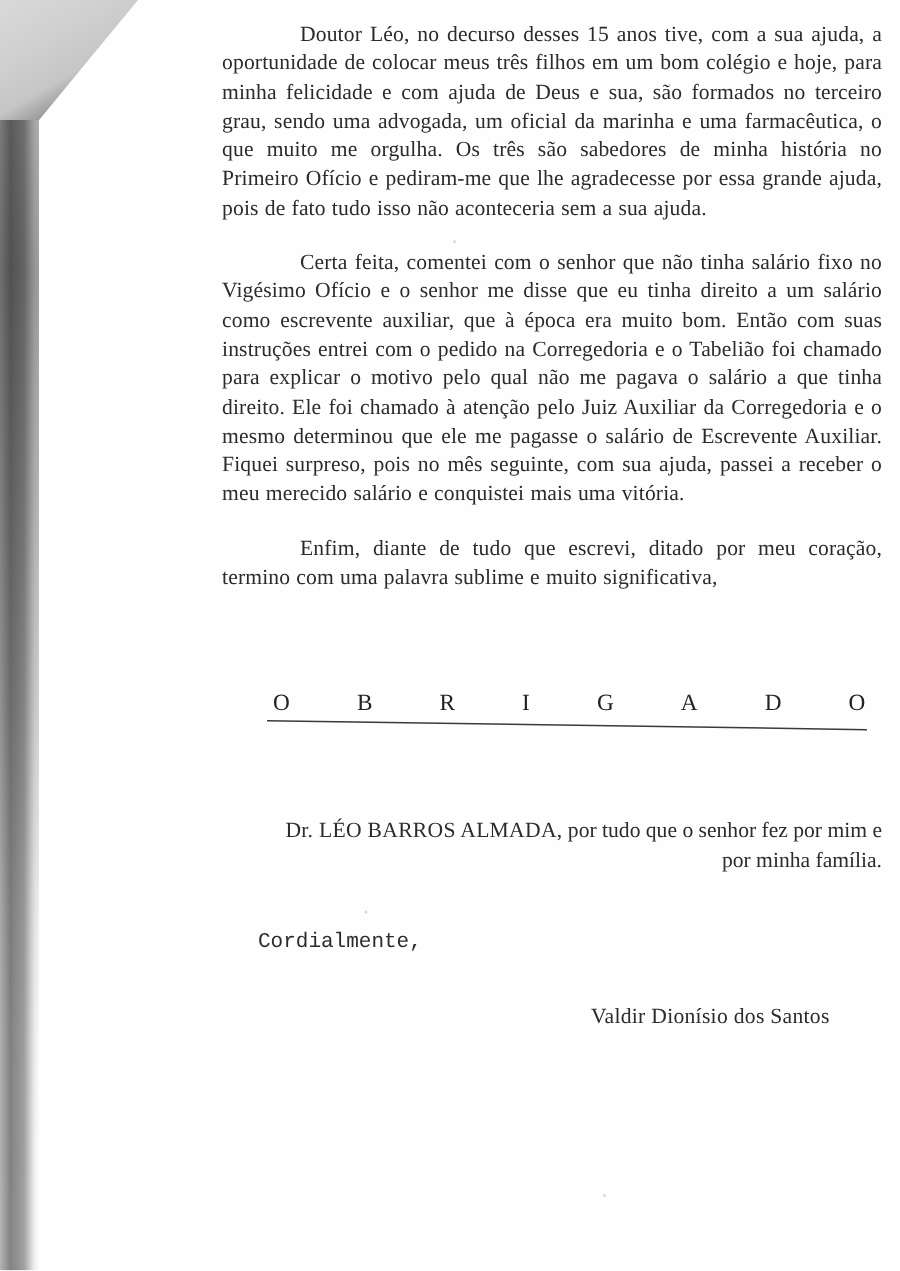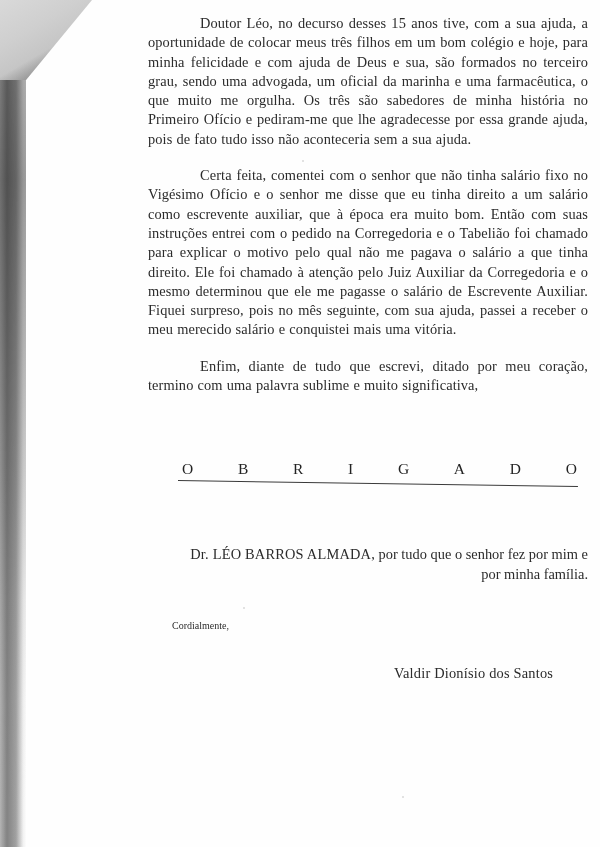--- a/index.html
+++ b/index.html
@@ -139,21 +139,22 @@
     text-align: right;
     font-size: 14.4px;
     line-height: 20px;
   }
   p.closing .honorific {
     letter-spacing: .2px;
   }
   p.cordial {
     margin: 36px 0 0 0;
     text-indent: 24px;
-    font-size: 10px;
+    font-size: 14px;
+    font-family: Liberation Mono, monospace;
   }
   p.signature {
     margin: 34px 0 0 0;
     padding-left: 246px;
     font-size: 14.4px;
     letter-spacing: .2px;
     font-family: Liberation Serif, serif;
   }
 </style>
 </head>

